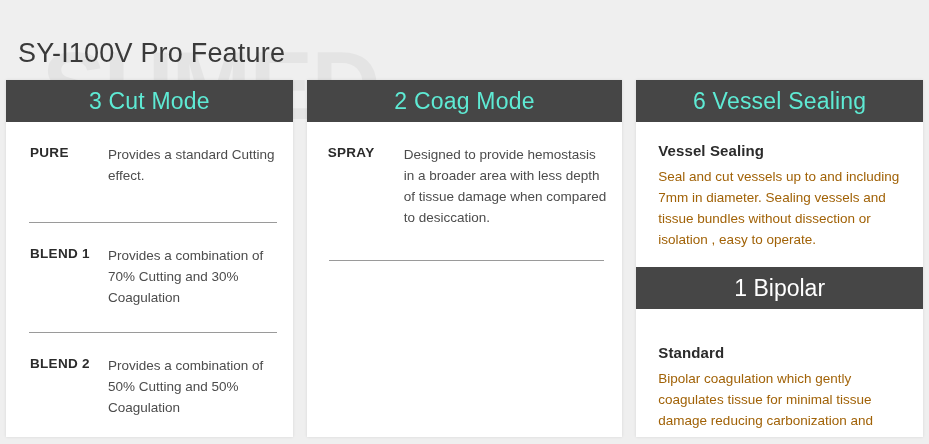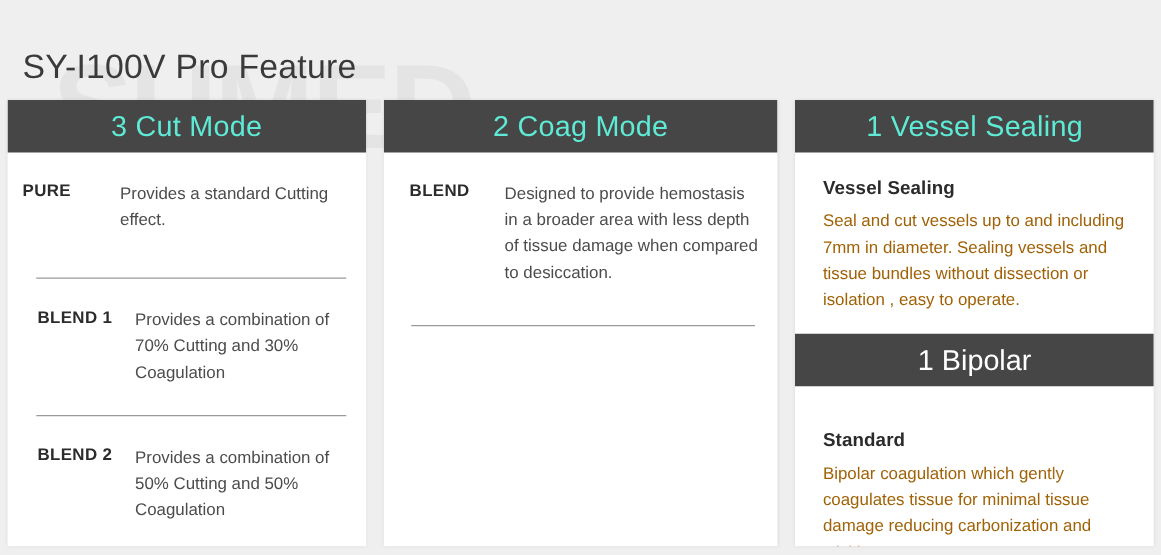--- a/index.html
+++ b/index.html
@@ -108,21 +108,21 @@
   .entry .desc {
     font-size: 13.5px;
     color: #4c4c4c;
     line-height: 21px;
   }
 
   
   .cut-entry        { padding: 0 14px 0 24px; }
   .cut-entry .term  { width: 78px; flex: 0 0 78px; }
   .cut-entry .desc  { flex: 1; }
-  .cut-e1 { margin-top: 22px; padding-left: 12px; }
+  .cut-e1 { margin-top: 22px; }
   .cut-e2 { margin-top: 22px; }
   .cut-e3 { margin-top: 22px; }
 
   .divider {
     height: 1px;
     background: #9a9a9a;
     margin: 0 16px 0 23px;
   }
   .cut-d1 { margin-top: 36px; }
   .cut-d2 { margin-top: 24px; }
@@ -198,34 +198,34 @@
       </div>
 
     </div>
   </section>
 
   <section class="card card-coag">
     <div class="card-header">2 Coag Mode</div>
     <div class="card-body">
 
       <div class="entry coag-entry coag-e1">
-        <div class="term">BLEND</div>
+        <div class="term">SPRAY</div>
         <div class="desc">Designed to provide hemostasis in a broader area with less depth of tissue damage when compared to desiccation.</div>
       </div>
 
       <div class="divider coag-d1"></div>
 
 
     </div>
   </section>
 
   <section class="card card-vs">
     <div class="watermark wm-right">SU</div>
 
-    <div class="card-header">1 Vessel Sealing</div>
+    <div class="card-header">6 Vessel Sealing</div>
 
     <div class="block vs-block1">
       <div class="block-title">Vessel Sealing</div>
       <p class="block-text">Seal and cut vessels up to and including 7mm in diameter. Sealing vessels and tissue bundles without dissection or isolation , easy to operate.</p>
     </div>
 
     <div class="bipolar-header">1 Bipolar</div>
 
     <div class="block vs-block2">
       <div class="block-title">Standard</div>

